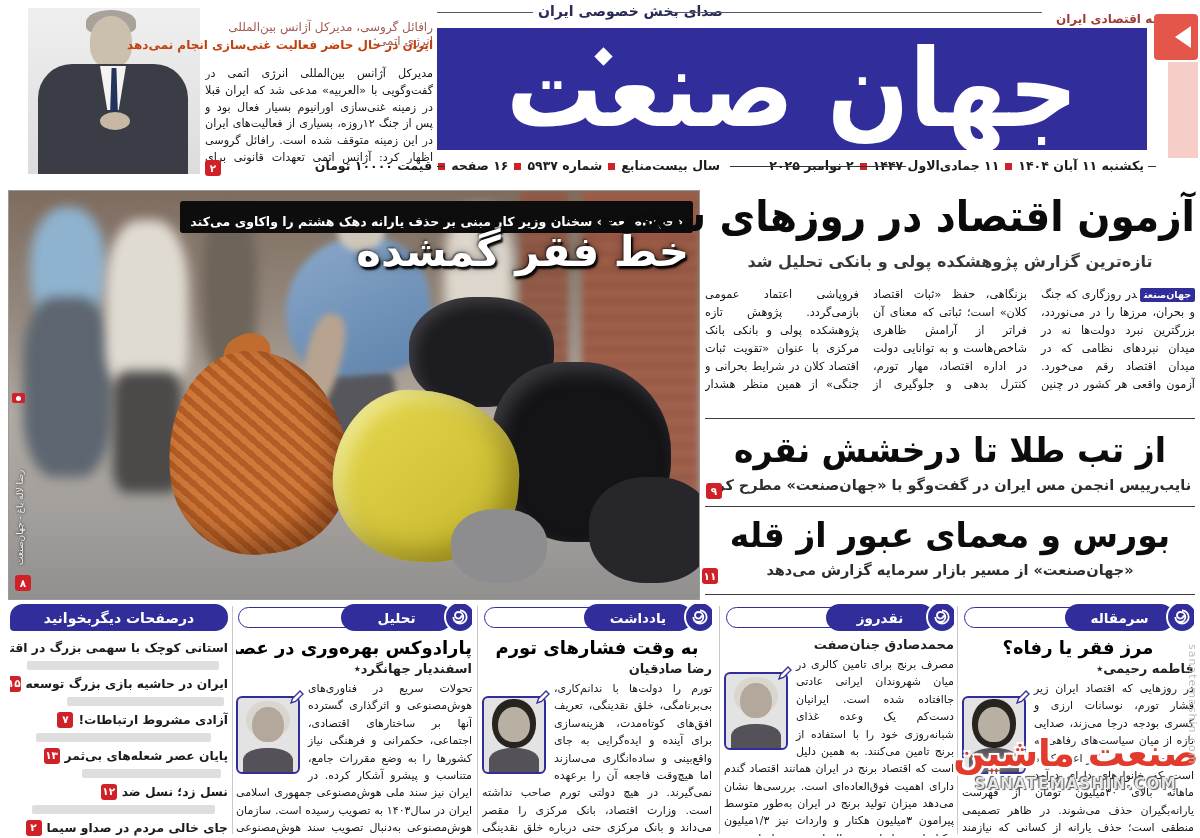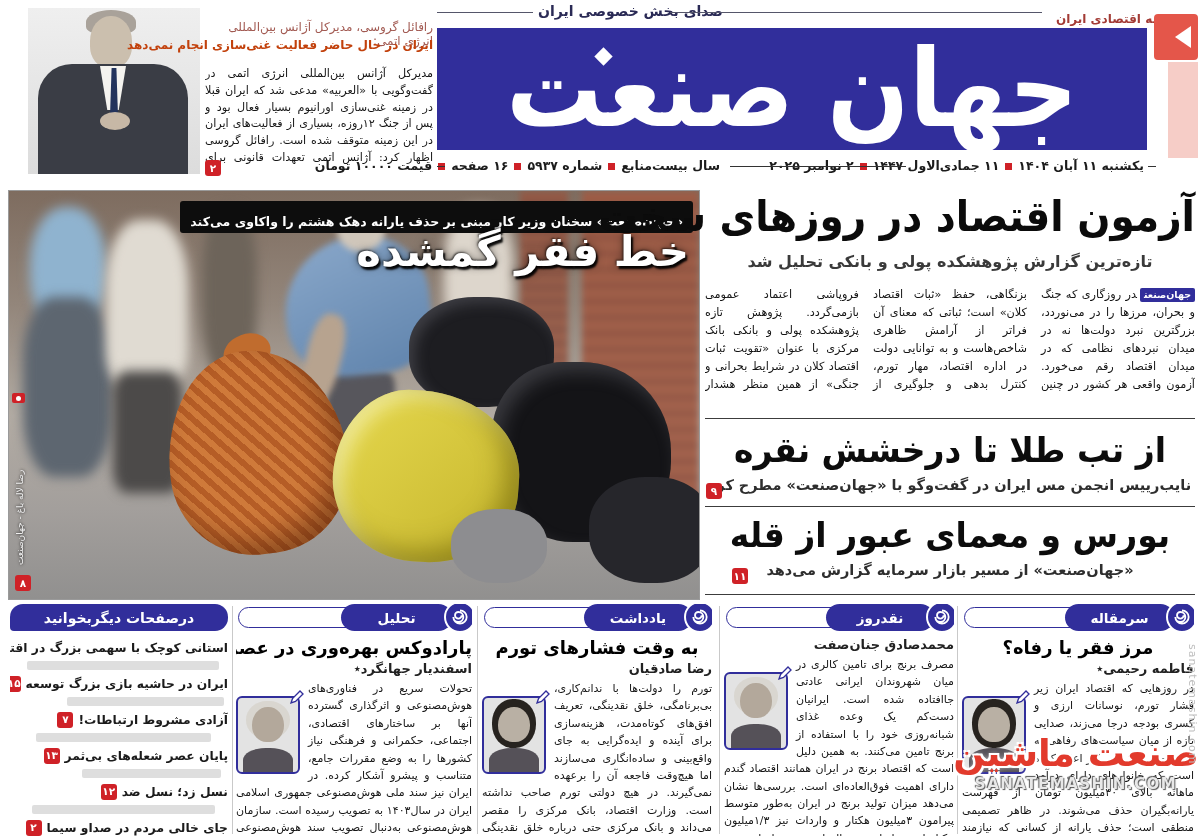--- a/index.html
+++ b/index.html
@@ -235,21 +235,21 @@
   </div>
 
   <div class="abs hr" style="left:705px; top:418px; width:490px;"></div>
   <div class="abs hl2" style="top:430px;">از تب طلا تا درخشش نقره</div>
   <div class="abs sub2" style="top:477px;">نایب‌رییس انجمن مس ایران در گفت‌وگو با «جهان‌صنعت» مطرح کرد</div>
   <div class="abs pbadge abs" style="left:706px; top:483px;">۹</div>
 
   <div class="abs hr" style="left:705px; top:506px; width:490px;"></div>
   <div class="abs hl2" style="top:515px;">بورس و معمای عبور از قله</div>
   <div class="abs sub2" style="top:562px;">«جهان‌صنعت» از مسیر بازار سرمایه گزارش می‌دهد</div>
-  <div class="abs pbadge abs" style="left:732px; top:568px;">۱۱</div>
+  <div class="abs pbadge abs" style="left:702px; top:568px;">۱۱</div>
   <div class="abs hr" style="left:705px; top:594px; width:490px;"></div>
 
   <div class="abs vdiv" style="left:232px;"></div>
   <div class="abs vdiv" style="left:477px;"></div>
   <div class="abs vdiv" style="left:719px;"></div>
   <div class="abs vdiv" style="left:957px;"></div>
 
   <div class="abs col" style="left:962px; width:232px;">
     <div class="col-head">
       <div class="ch-outline"></div>

